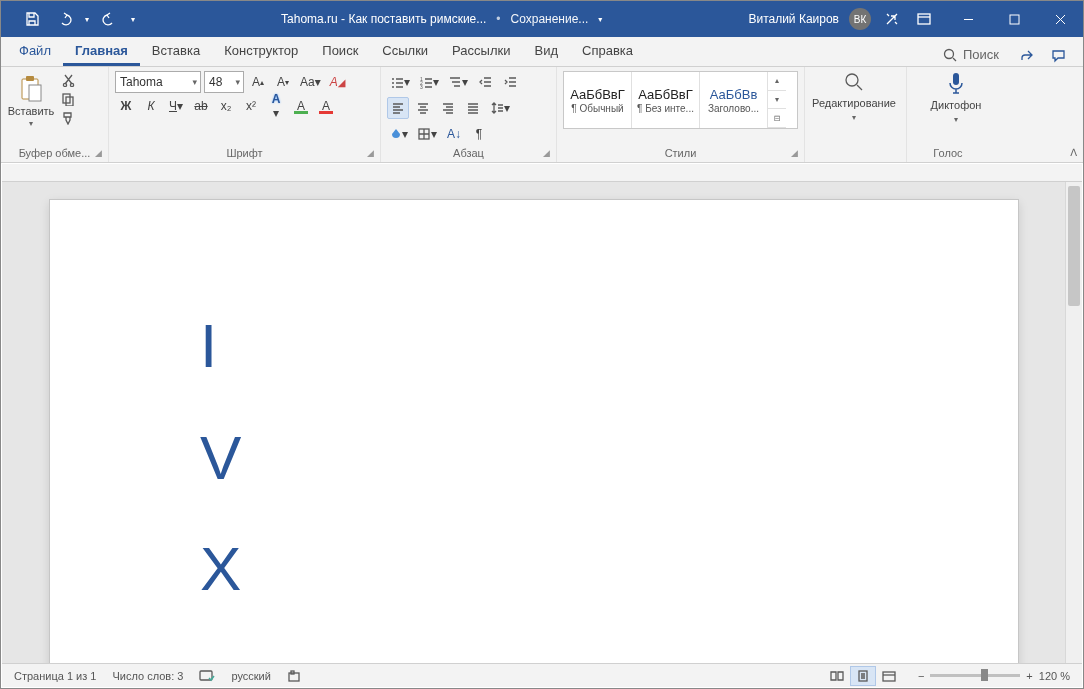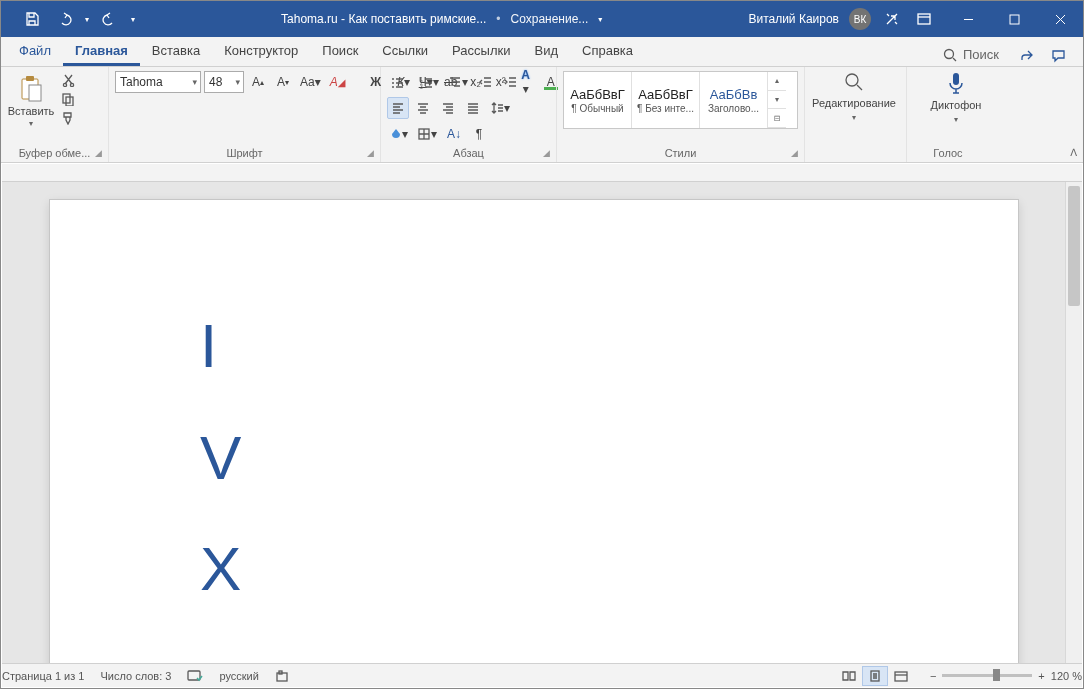--- a/index.html
+++ b/index.html
@@ -48,21 +48,21 @@
 .styles-more{width:18px;display:flex;flex-direction:column}
 .styles-more div{flex:1;display:flex;align-items:center;justify-content:center;font-size:8px;color:#666;border-bottom:1px solid #e0e0e0}
 .big-btn{width:86px;display:flex;flex-direction:column;align-items:center;justify-content:center;gap:4px;font-size:11px;color:#444}
 .collapse-ribbon{position:absolute;right:6px;bottom:4px;font-size:10px;color:#666;cursor:pointer}
 .canvas-area{position:absolute;top:163px;left:1px;right:1px;bottom:25px;background:#e6e6e6;overflow:hidden}
 .ruler-h{height:18px;background:#f3f3f3;border-bottom:1px solid #d0d0d0}
 .scroll-v{position:absolute;right:0;top:18px;bottom:0;width:17px;background:#f0f0f0;border-left:1px solid #d8d8d8}
 .scroll-v .thumb{position:absolute;left:2px;right:2px;top:4px;height:120px;background:#c6c6c6;border-radius:2px}
 .page{position:absolute;top:36px;left:48px;width:968px;height:560px;background:#fff;box-shadow:0 0 0 1px #c6c6c6,0 3px 10px rgba(0,0,0,.15)}
 .page .content{padding:90px 0 0 150px;font-family:Tahoma,sans-serif;font-size:62px;color:#2b579a;line-height:1.8}
-.statusbar{position:absolute;left:1px;right:1px;bottom:1px;height:24px;background:#f3f3f3;border-top:1px solid #d0d0d0;display:flex;align-items:center;font-size:11px;color:#555;padding:0 0;gap:16px}
+.statusbar{position:absolute;left:1px;right:1px;bottom:1px;height:24px;background:#f3f3f3;border-top:1px solid #d0d0d0;display:flex;align-items:center;font-size:11px;color:#555;padding:0 12px;gap:16px}
 .statusbar .spacer{flex:1}
 .view-btns{display:flex;gap:0}
 .view-btns div{width:26px;height:20px;display:flex;align-items:center;justify-content:center;border:1px solid transparent;font-size:11px;color:#666}
 .view-btns div.active{background:#d8e5f5;border-color:#b0c8e8}
 .zoom{display:flex;align-items:center;gap:6px}
 .zoom .slider{width:90px;height:3px;background:#c0c0c0;position:relative}
 .zoom .slider::after{content:"";position:absolute;width:7px;height:12px;background:#888;top:-5px;left:56%}
 
 svg{display:block}
 .ic{stroke:#5a5a5a;stroke-width:1.3;fill:none}
@@ -198,21 +198,21 @@
               <svg width="14" height="14">
                 <path class="ic" d="M3 2h7v4H3zM5 6v3l2 4 2-4V6"></path>
               </svg>
             </div>
         </div>
       </div>
       <div class="group-label"><span>Буфер обме...</span><span class="launcher">◢</span></div>
     </div>
 
     <div class="group" style="width:272px">
-      <div style="display:flex;gap:16px">
+      <div style="display:flex;flex-direction:column;gap:2px">
         <div class="row">
           <div class="sel font-sel">Tahoma</div>
           <div class="sel size-sel">48</div>
           <div class="btn">A<sup style="font-size:8px">▴</sup></div>
           <div class="btn">A<sup style="font-size:8px">▾</sup></div>
           <div class="btn">Aa▾</div>
           <div class="btn" style="color:#c44">
               <i>A</i>
               <sub>◢</sub>
             </div>

